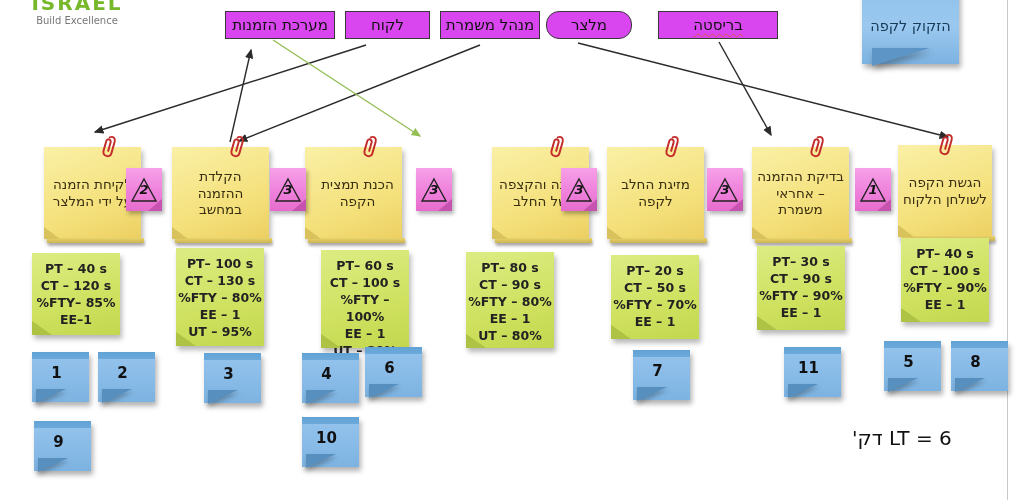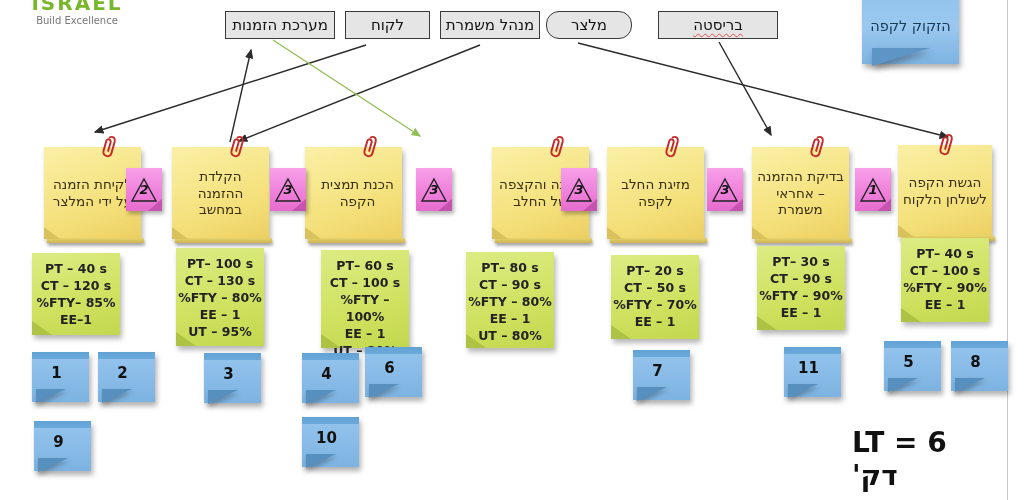--- a/index.html
+++ b/index.html
@@ -9,21 +9,21 @@
 
   
   .slide-edge { position:absolute; left:1007px; top:0; width:1px; height:500px; background:#c9c9c9; }
 
   
   .logo { position:absolute; left:22px; top:-9px; width:110px; text-align:center; overflow:hidden; }
   .logo-title { font-size:20px; font-weight:bold; color:#76b82a; letter-spacing:2px; }
   .logo-sub { font-size:10px; color:#777; margin-top:0px; }
 
   
-  .actor { position:absolute; top:11px; height:28px; background:#e5e5e5; border:1.6px solid #3a3a3a;
+  .actor { position:absolute; top:11px; height:28px; background:#d946ef; border:1.6px solid #3a3a3a;
            display:flex; align-items:center; justify-content:center; font-size:15px; color:#111; direction:rtl; }
   .actor.squiggle span { text-decoration-line:underline; text-decoration-style:wavy;
            text-decoration-color:#e05050; text-decoration-thickness:1px; text-underline-offset:3px; }
 
   
   svg.arrows { position:absolute; left:0; top:0; width:1024px; height:500px; pointer-events:none; }
 
   
   .ystick { position:absolute; top:147px; width:97px; height:92px;
             background:linear-gradient(160deg,#faf0a6 0%,#f4e07a 65%,#eccf62 100%);
@@ -65,21 +65,21 @@
   
   .trigger { position:absolute; left:862px; top:-20px; width:97px; height:84px;
              background:linear-gradient(180deg,#8fc0ea 0%,#9ac8ef 55%,#7db3e1 100%);
              box-shadow:2px 4px 5px rgba(0,0,0,0.3); display:flex; align-items:center; justify-content:center;
              text-align:center; font-size:14.5px; line-height:1.35; color:#173a57; direction:rtl; padding-top:10px; }
   .trigger::after { content:""; position:absolute; left:10px; bottom:-2px; width:0; height:0;
              border-style:solid; border-width:18px 58px 0 0; border-color:#5d96c6 transparent transparent transparent;
              filter:drop-shadow(2px 4px 3px rgba(0,0,0,0.3)); }
 
   
-  .lt { position:absolute; left:852px; top:426px; width:148px; font-size:28px; font-weight:bold;
+  .lt { position:absolute; left:852px; top:426px; width:148px; font-size:20px; font-weight:normal;
         color:#111; direction:rtl; text-align:left; }
 </style>
 </head>
 <body>
 
 <div id="canvas">
 
   <div class="slide-edge"></div>
 
   <div class="logo">

